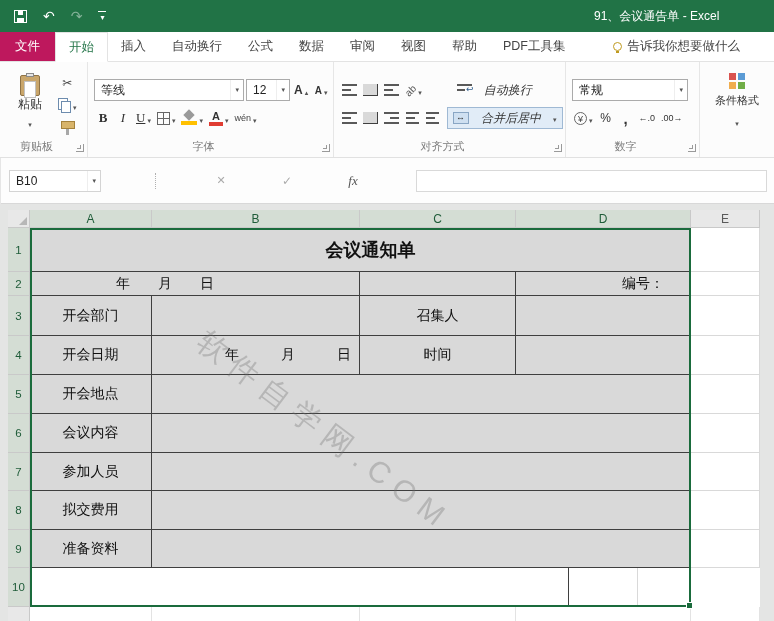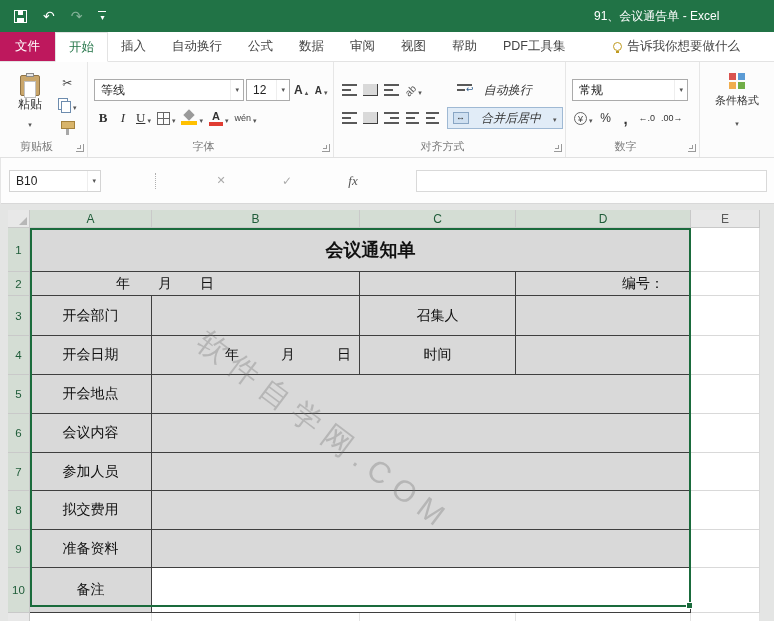--- a/index.html
+++ b/index.html
@@ -395,23 +395,22 @@
         <div class="ce w-e"></div>
       </div>
 
       <div class="row" style="height:38px">
         <div class="rhd sel">9</div>
         <div class="c w-a">准备资料</div>
         <div class="c w-bd"></div>
         <div class="ce w-e"></div>
       </div>
 
-      <div class="row" style="height:45px">
+      <div class="row" style="height:39px">
         <div class="rhd sel">10</div>
-        <div class="c w-a">备注</div>
         <div class="c white w-bd"></div>
         <div class="ce w-e"></div>
       </div>
 
       <div class="row sliver" style="height:14px">
         <div class="rhd"></div>
         <div class="sc w-a"></div>
         <div class="sc w-b"></div>
         <div class="sc w-c"></div>
         <div class="sc w-d"></div>

